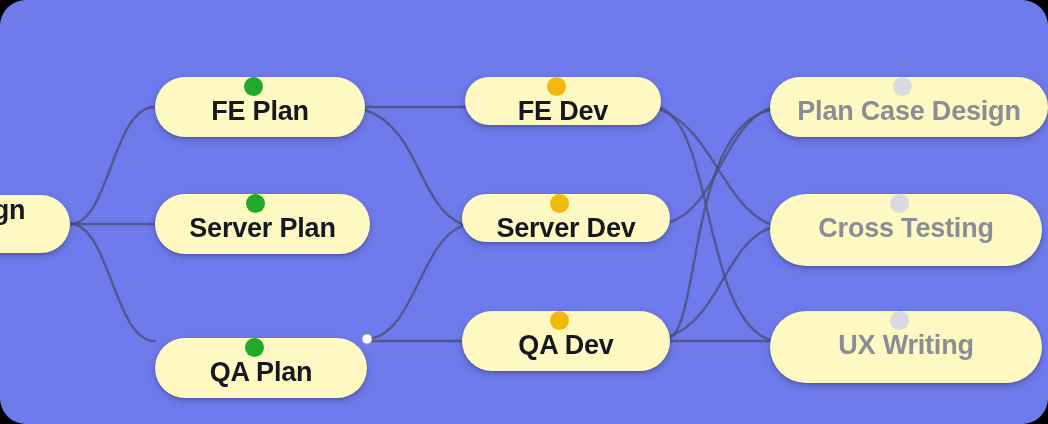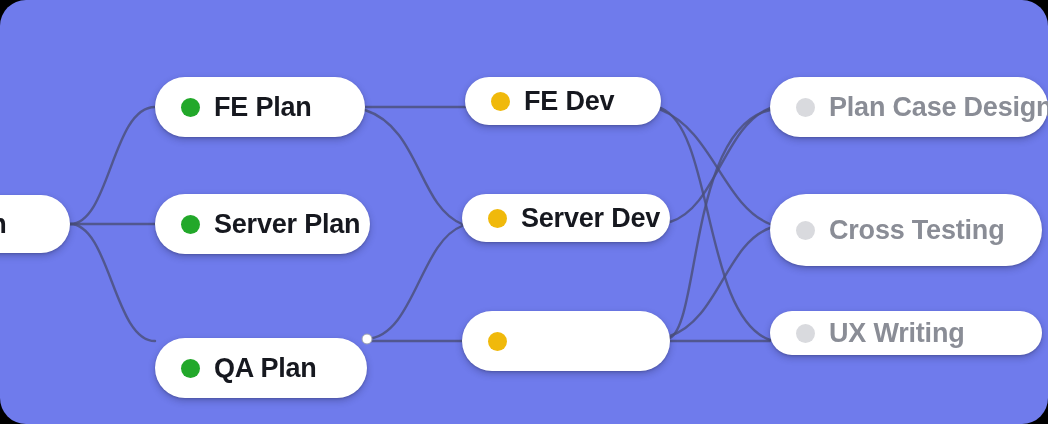--- a/index.html
+++ b/index.html
@@ -33,25 +33,26 @@
     stroke: #4a4f7a;
     stroke-width: 2.4;
     stroke-opacity: 0.82;
     stroke-linecap: round;
   }
   .node {
     position: absolute;
     display: flex;
     align-items: center;
     box-sizing: border-box;
-    background: #ffffff;
+    background: #fef9c3;
     border-radius: 999px;
     box-shadow: 0 3px 7px rgba(30,34,70,0.30), 0 1px 2px rgba(30,34,70,0.22);
     padding: 0 26px;
     white-space: nowrap;
+    flex-direction: column;
   }
   .node .dot {
     flex: 0 0 auto;
     width: 19px;
     height: 19px;
     border-radius: 50%;
     margin-right: 14px;
   }
   .node .label {
     font-size: 27px;
@@ -112,30 +113,31 @@
         <div class="node" style="left: 465px; top: 77px; width: 196px; height: 48px;">
           <span class="dot" style="background: rgb(240, 185, 11);"></span>
           <span class="label">FE Dev</span>
         </div>
         <div class="node" style="left: 462px; top: 194px; width: 208px; height: 48px;">
           <span class="dot" style="background: rgb(240, 185, 11);"></span>
           <span class="label">Server Dev</span>
         </div>
         <div class="node" style="left: 462px; top: 311px; width: 208px; height: 60px;">
           <span class="dot" style="background: rgb(240, 185, 11);"></span>
+          <span class="label">QA Dev</span>
         </div>
         <div class="node muted" style="left: 770px; top: 77px; width: 278px; height: 60px;">
           <span class="dot" style="background: rgb(217, 218, 222);"></span>
           <span class="label">Plan Case Design</span>
         </div>
         <div class="node muted" style="left: 770px; top: 194px; width: 272px; height: 72px;">
           <span class="dot" style="background: rgb(217, 218, 222);"></span>
           <span class="label">Cross Testing</span>
         </div>
-        <div class="node muted" style="left: 770px; top: 311px; width: 272px; height: 44px;">
+        <div class="node muted" style="left: 770px; top: 311px; width: 272px; height: 72px;">
           <span class="dot" style="background: rgb(217, 218, 222);"></span>
           <span class="label">UX Writing</span>
         </div>
       </div>
     <div id="handle-layer">
         <div class="handle" style="left: 367px; top: 339px;"></div>
       </div>
 
   </div>
 </div>

